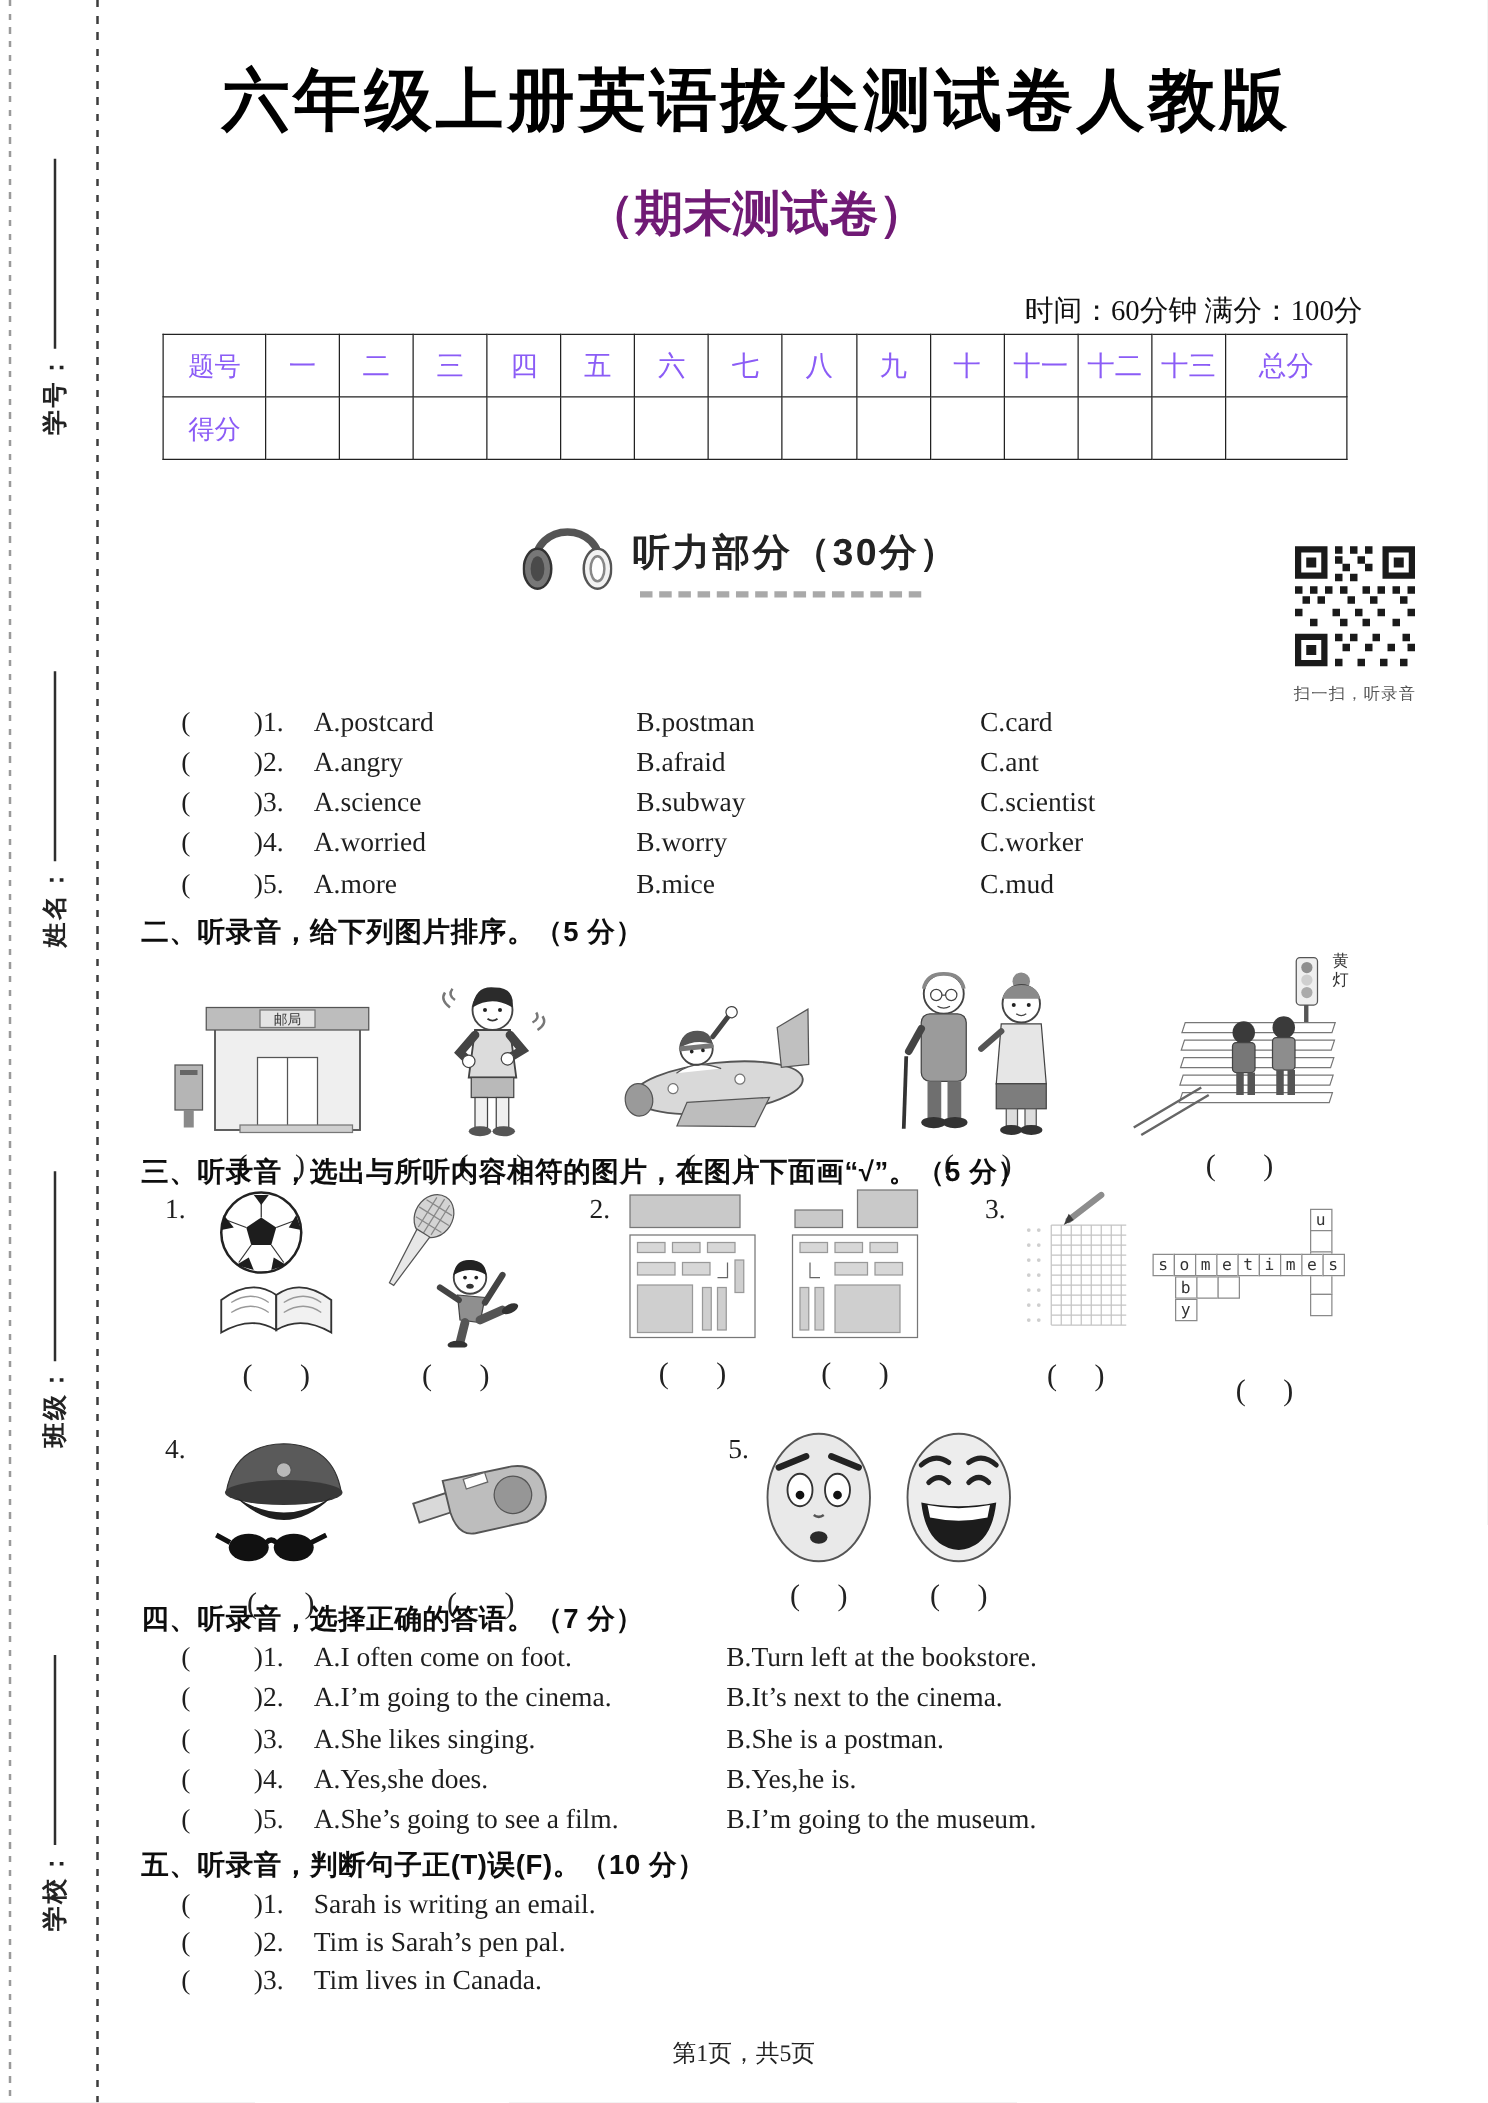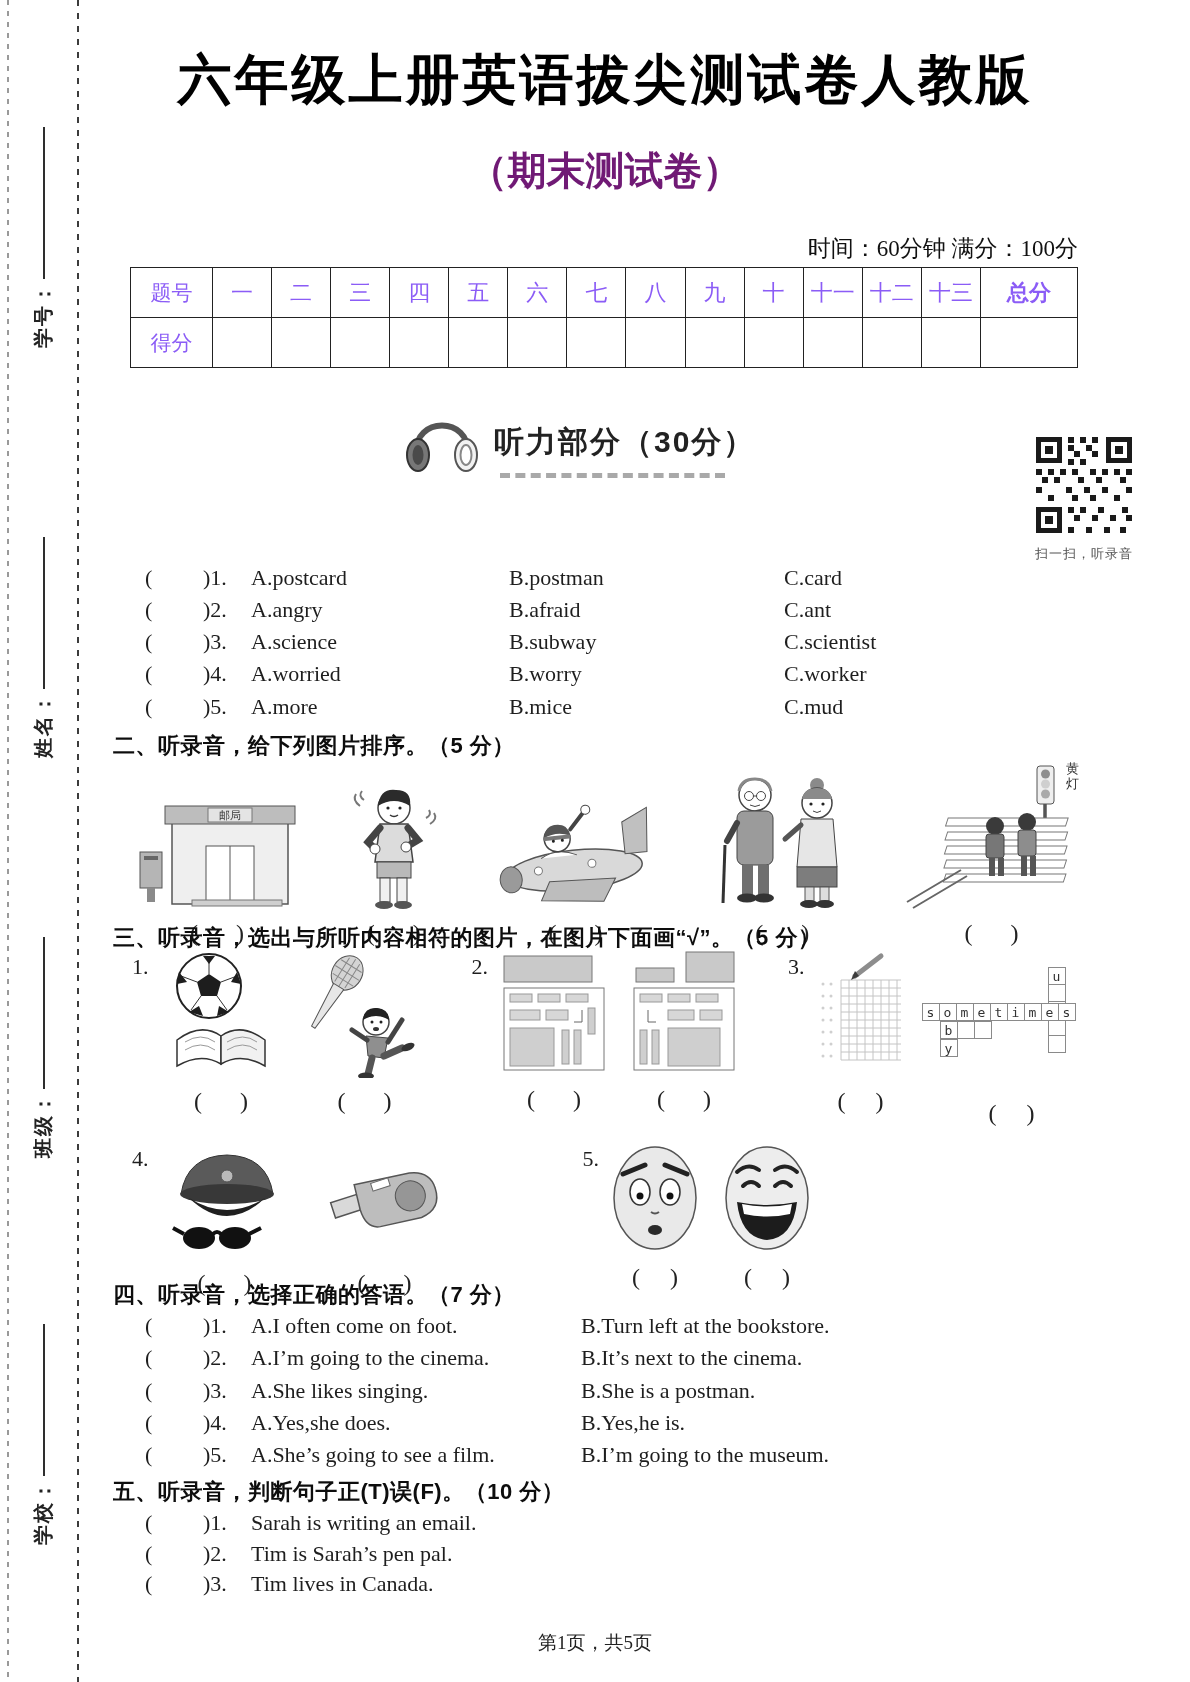--- a/index.html
+++ b/index.html
@@ -22,30 +22,30 @@
     position:absolute; left:30px; transform-origin:0 0; transform:rotate(-90deg);
     white-space:nowrap; font-family:"Liberation Sans",sans-serif; font-weight:bold;
     font-size:20px; color:#222; letter-spacing:2px;
   }
   .m-line { display:inline-block; width:152px; height:2px; background:#2e2e2e; vertical-align:5px; margin-left:3px; }
   
   .title { position:absolute; top:44px; left:90px; right:70px; text-align:center;
            font-size:54px; font-weight:bold; letter-spacing:3px; color:#000; }
   .subtitle { position:absolute; top:144px; left:90px; right:70px; text-align:center;
               font-size:39px; font-weight:bold; color:#701a75; }
-  .meta { position:absolute; top:233px; right:112px; font-size:23px; color:#111; }
+  .meta { position:absolute; top:233px; right:100px; font-size:23px; color:#111; }
   
   table.score { position:absolute; top:267px; left:130px; width:948px;
                 border-collapse:collapse; table-layout:fixed; }
   table.score td { border:1.5px solid #222; height:50px; text-align:center;
                    font-size:22px; color:#8b5cf6; }
   table.score td.lab { font-size:21px; }
-  table.score td.total { font-weight:bold;text-align:center; }
-  
-  .banner { position:absolute; top:400px; left:406px; display:flex; align-items:flex-start;text-align:center; }
+  table.score td.total { font-weight:normal;text-align:center; }
+  
+  .banner { position:absolute; top:400px; left:418px; display:flex; align-items:flex-start;text-align:center; }
   .banner-text { margin-left:16px; padding-top:22px; }
   .banner-title { font-family:"Liberation Sans",sans-serif; font-weight:bold;
                   font-size:30px; color:#222; letter-spacing:2px; }
   .banner-dash { width:225px; height:0; border-bottom:5px dashed #a9a9a9; margin:10px 0 0 6px; }
   .qr-box { position:absolute; top:435px; left:1032px; width:104px; text-align:center; }
   .qr-caption { margin-top:6px; font-size:13px; color:#555; letter-spacing:1px; }
   
   .sec-title { position:absolute; left:113px; font-family:"Liberation Sans",sans-serif;
                font-weight:bold; font-size:22px; color:#0d0d0d; letter-spacing:0.5px; }
   .qrow { position:absolute; left:145px; display:grid; font-size:22px; color:#1e1e1e; }

